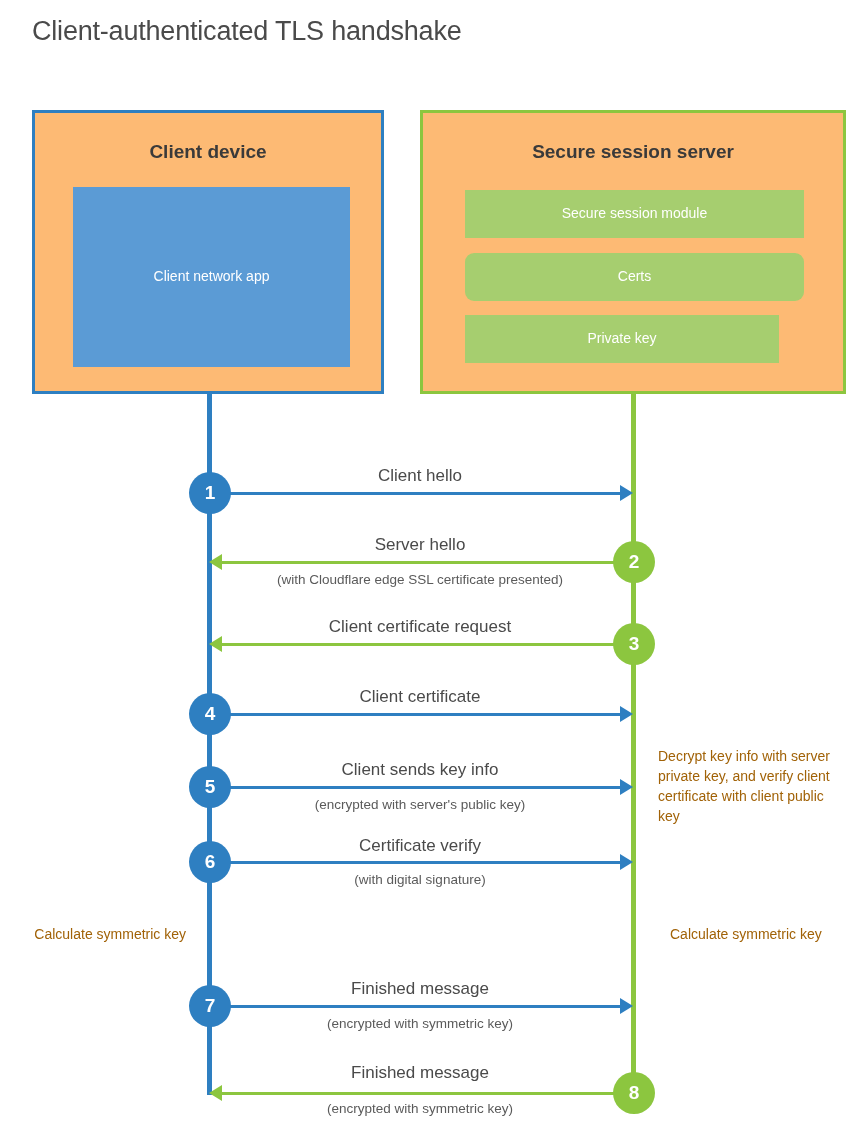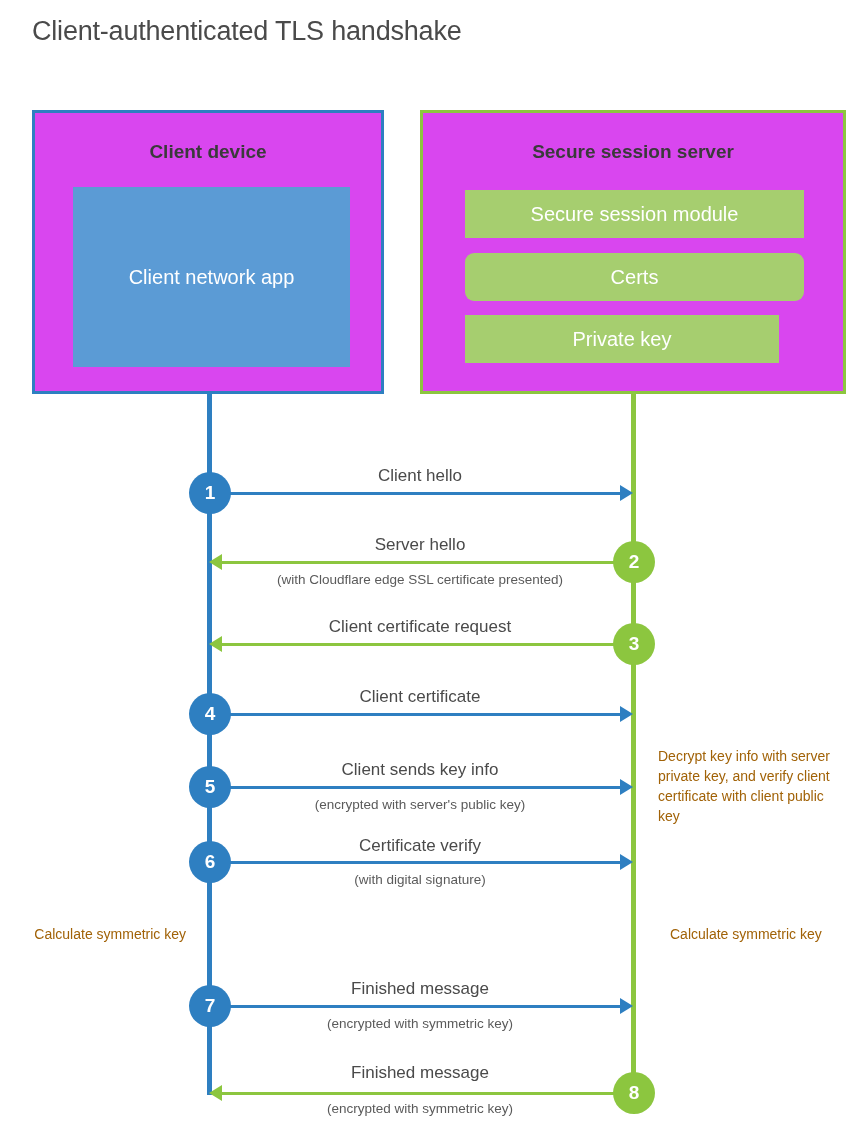--- a/index.html
+++ b/index.html
@@ -22,42 +22,42 @@
     font-size: 27px;
     font-weight: 400;
     color: #4a4a4a;
     letter-spacing: -0.2px;
     white-space: nowrap;
   }
 
   
   .party-box {
     position: absolute;
-    background: #d946ef;
+    background: #fdba74;
     border: 3px solid #2e7fc1;
   }
   .party-box.green { border-color: #8cc63f; }
 
   .party-title {
     position: absolute;
     left: 0; right: 0;
     top: 28px;
     text-align: center;
     font-size: 19px;
     font-weight: bold;
     color: #3a3a3a;
   }
 
   .inner-block {
     position: absolute;
     display: flex;
     align-items: center;
     justify-content: center;
     color: #ffffff;
-    font-size: 20px;
+    font-size: 14px;
     font-weight: 400;
     text-align: center;
     line-height: 1.25;
   }
   .inner-block.blue { background: #5b9bd5; }
   .inner-block.green { background: #a6ce6f; }
 
   
   .lifeline {
     position: absolute;

